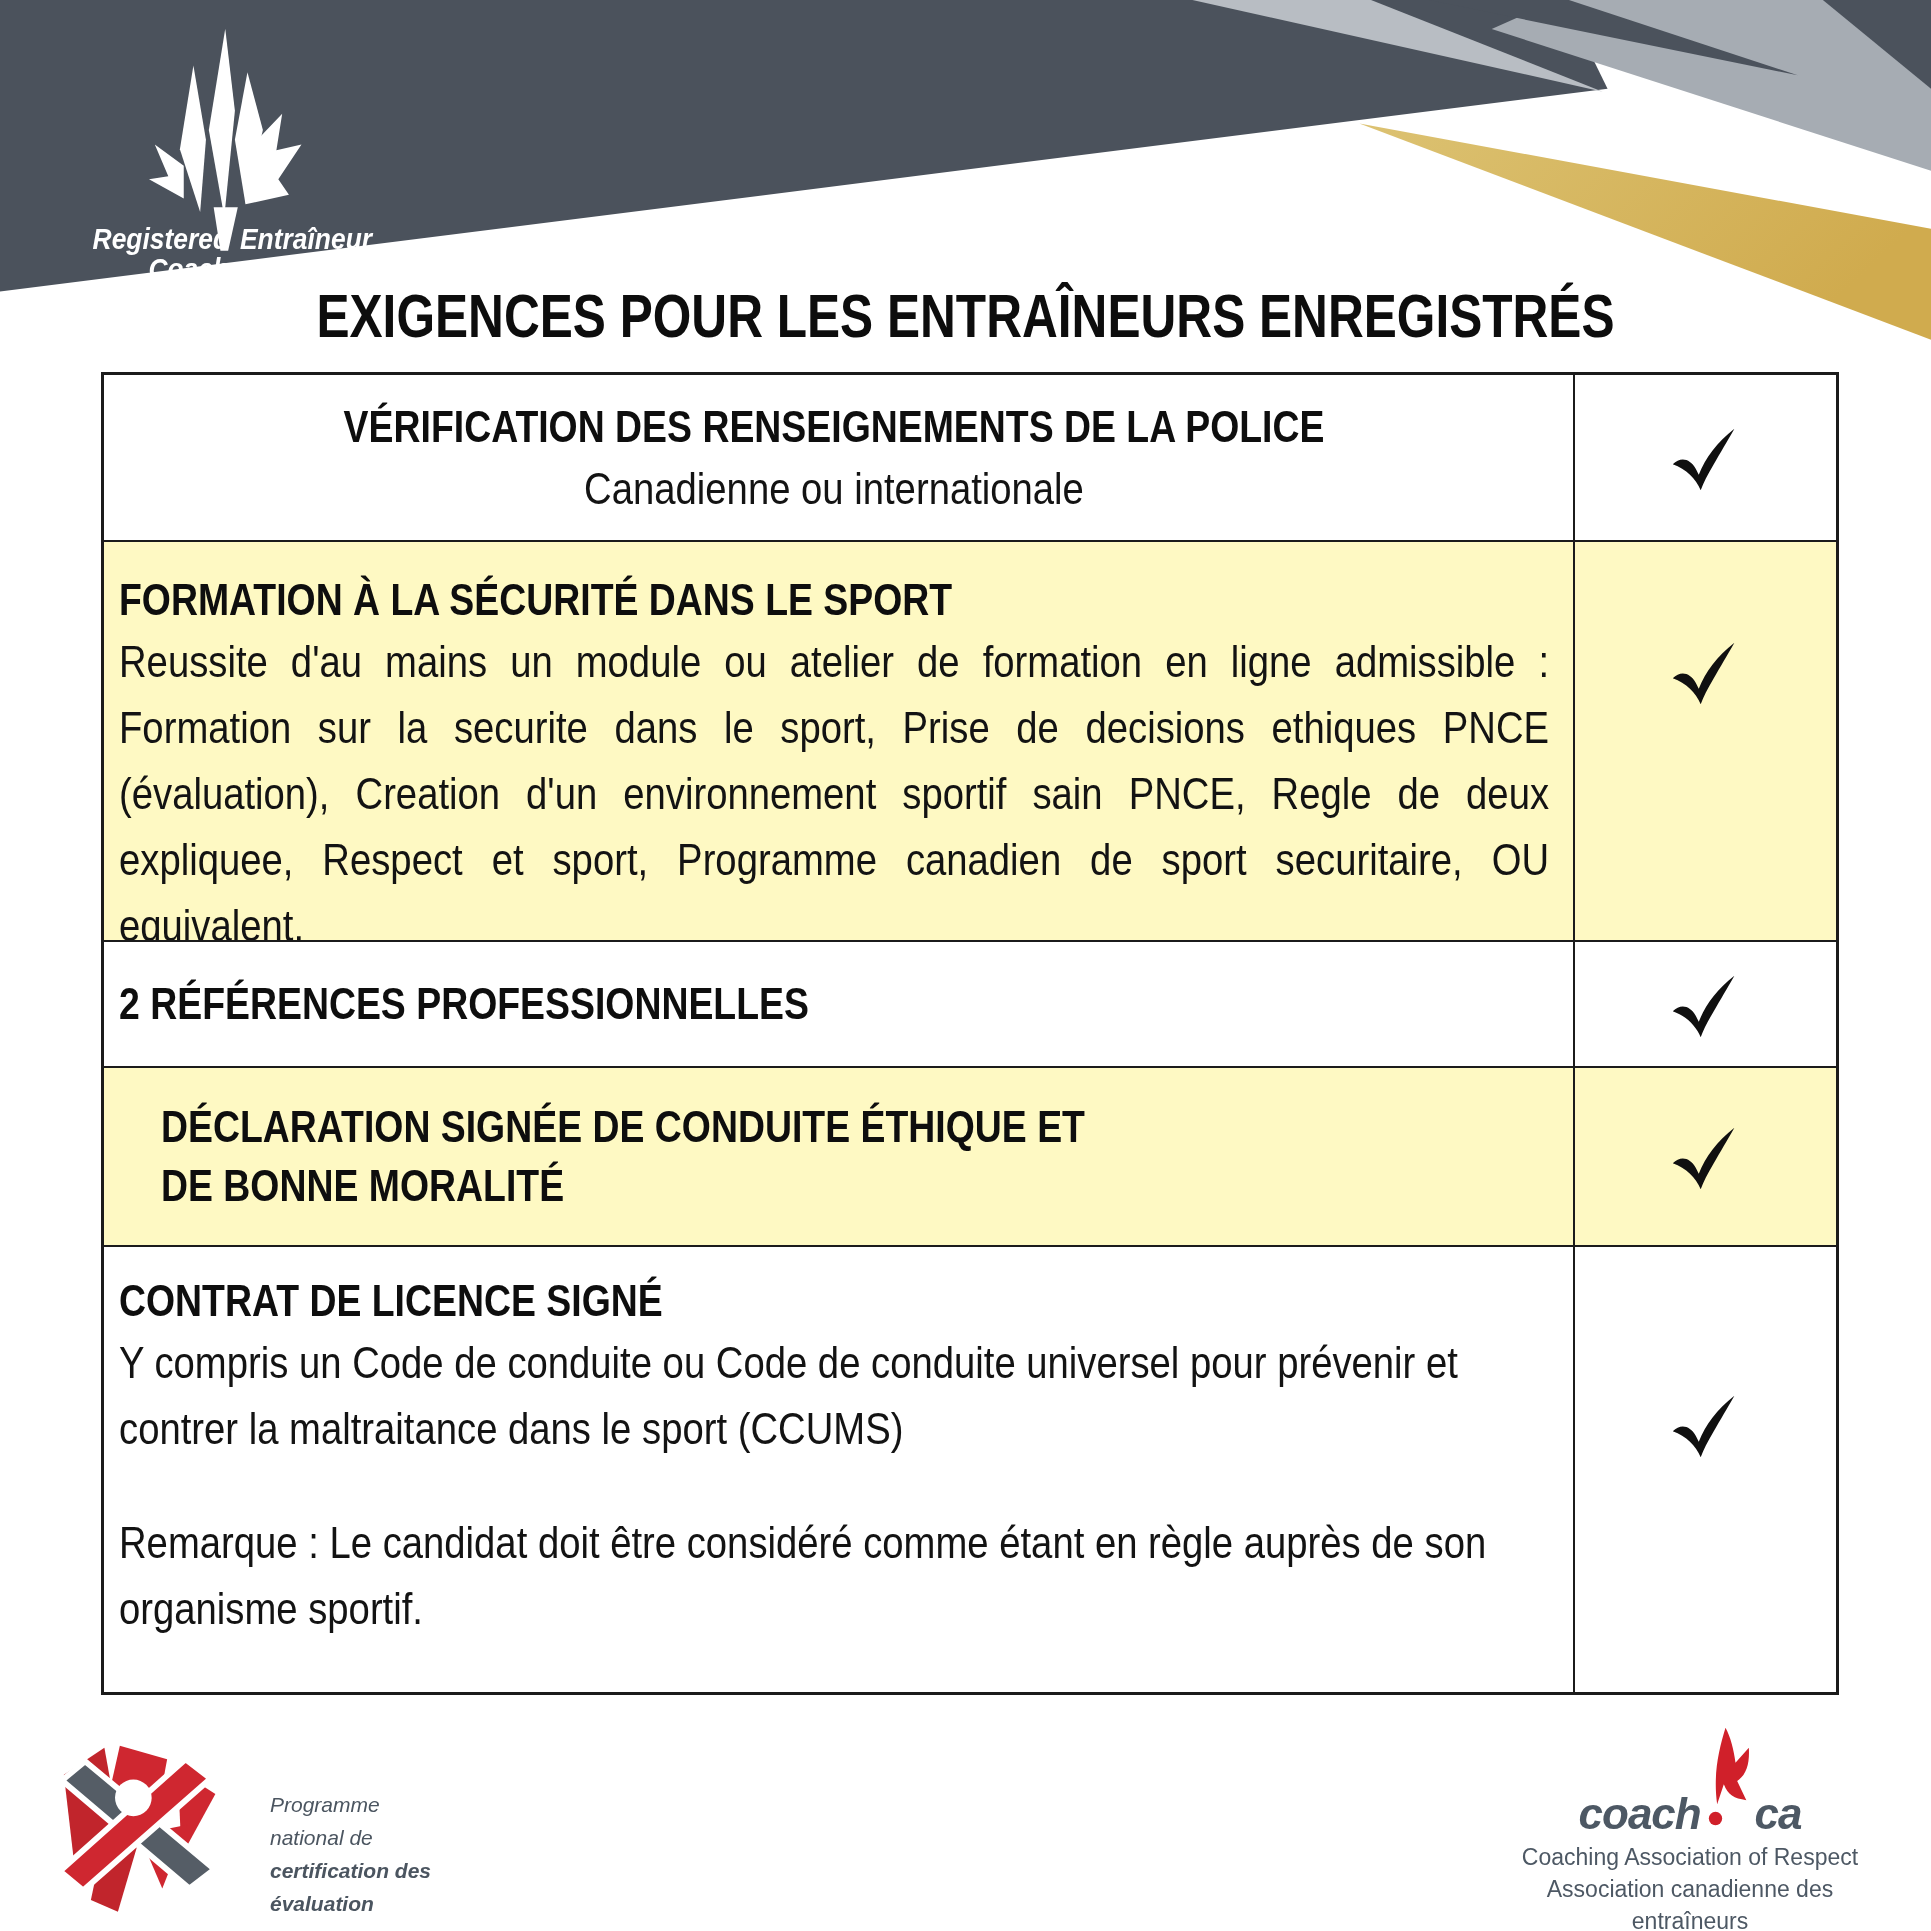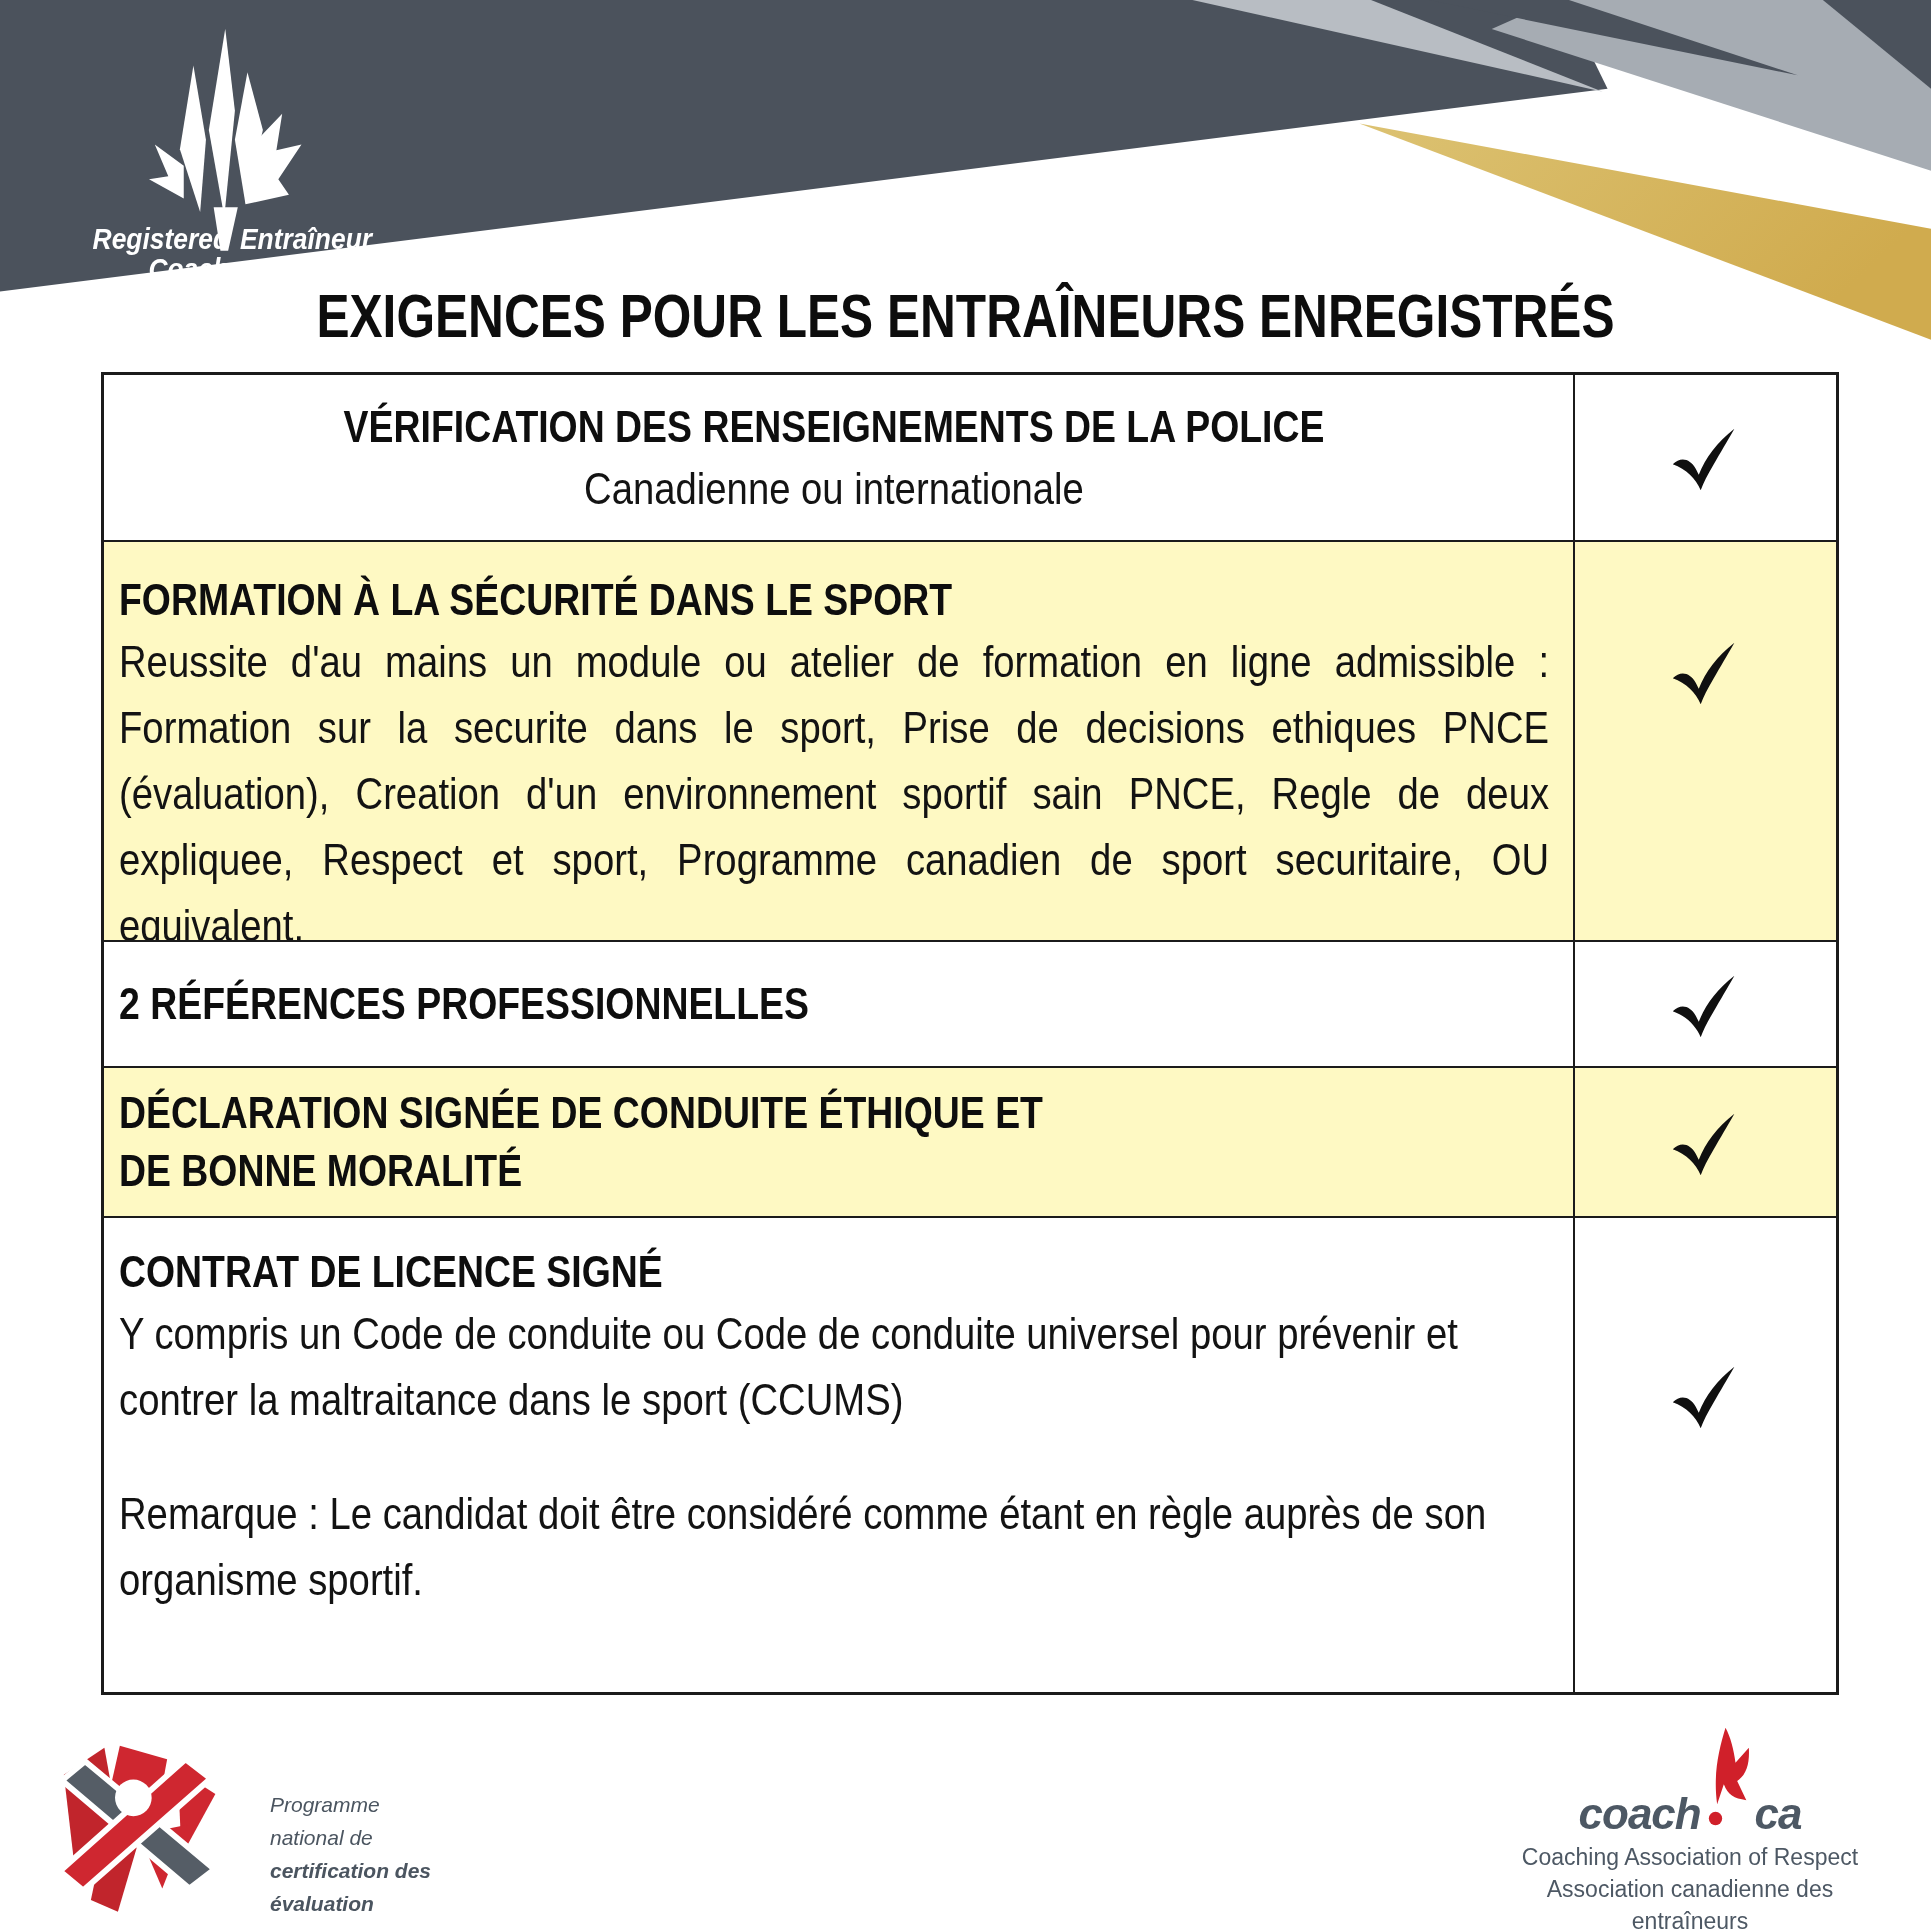--- a/index.html
+++ b/index.html
@@ -31,21 +31,21 @@
   .row-heading{font-weight:700;font-size:44px;line-height:1.32;color:#0e0e0e;white-space:pre-line;}
   .row-body{font-size:45px;line-height:66px;font-weight:400;color:#131313;}
   .just{text-align:justify;}
   .vcenter{display:flex;flex-direction:column;justify-content:center;}
   .check-svg{width:77px;height:77px;}
   
   .r1{height:167px;text-align:center;} .r1 .cell-text{padding-top:23px;}
   .r2{height:400px;} .r2 .cell-text{padding-top:29px;}
   .r2 .cell-check{align-items:flex-start;padding-top:91px;}
   .r3{height:126px;}
-  .r4{height:150px;}
+  .r4{height:179px;padding-left:42px;}
   .r5{flex:1 1 auto;} .r5 .cell-text{padding-top:25px;}
   .r5 .cell-check{align-items:flex-start;padding-top:139px;}
   .note-gap{margin-top:48px;}
   
   #nccp-logo{position:absolute;left:56px;top:1738px;width:174px;height:193px;}
   #nccp-text{position:absolute;left:270px;top:1788px;font-style:italic;font-size:21px;
              line-height:33px;color:#4b5560;}
   #nccp-text .b{font-weight:700;}
   #coachca{position:absolute;left:1516px;top:1711px;width:348px;display:flex;
            flex-direction:column;align-items:center;}

